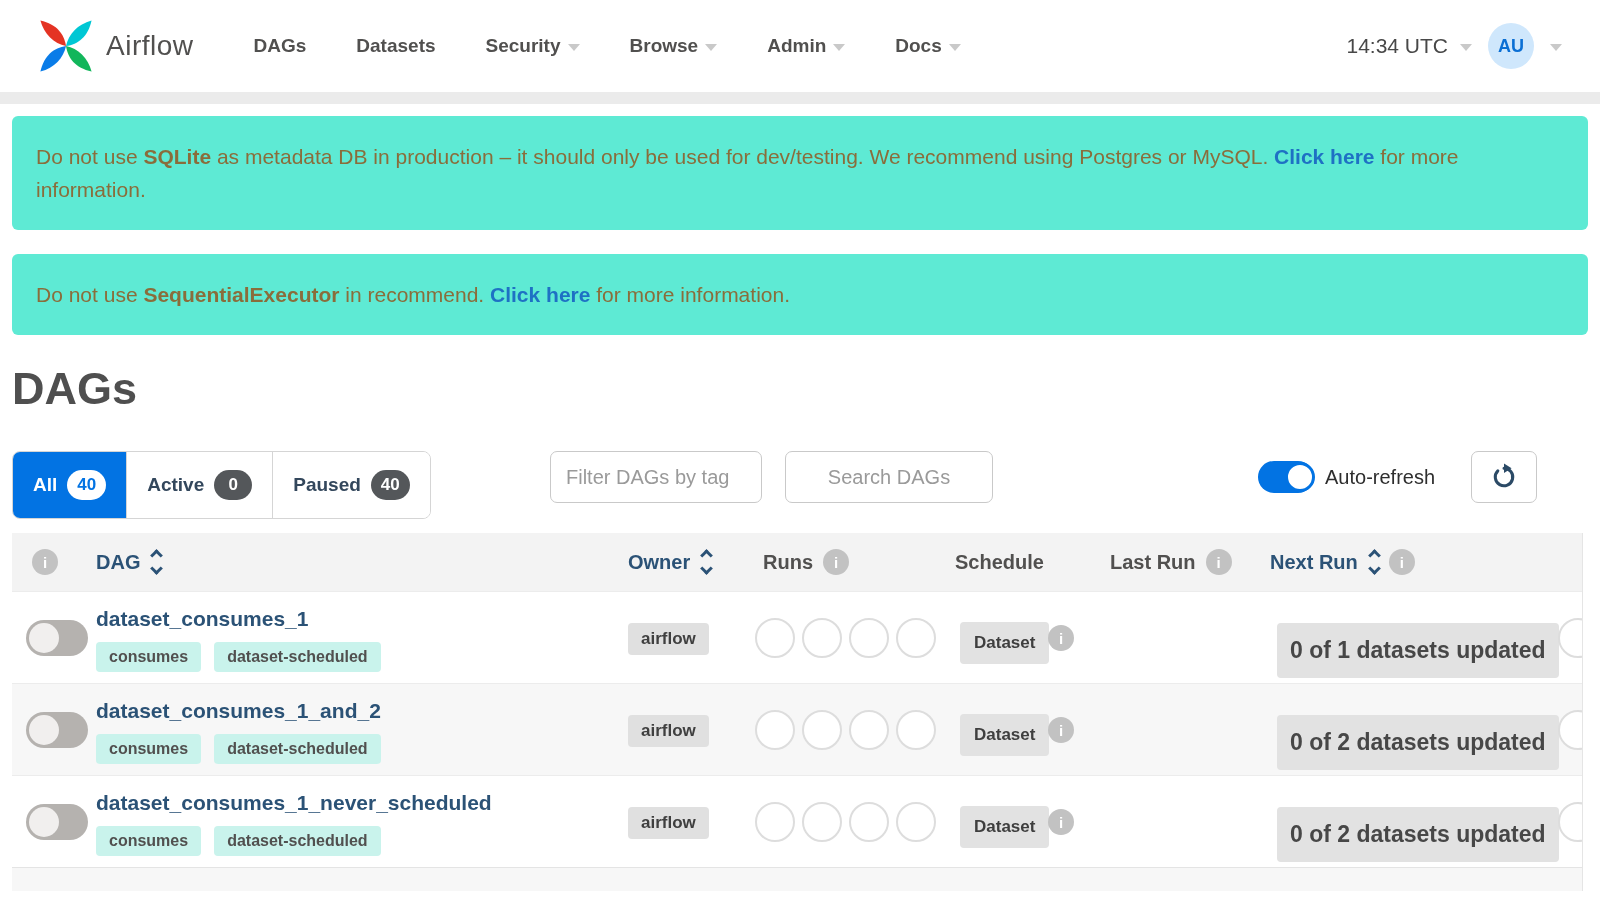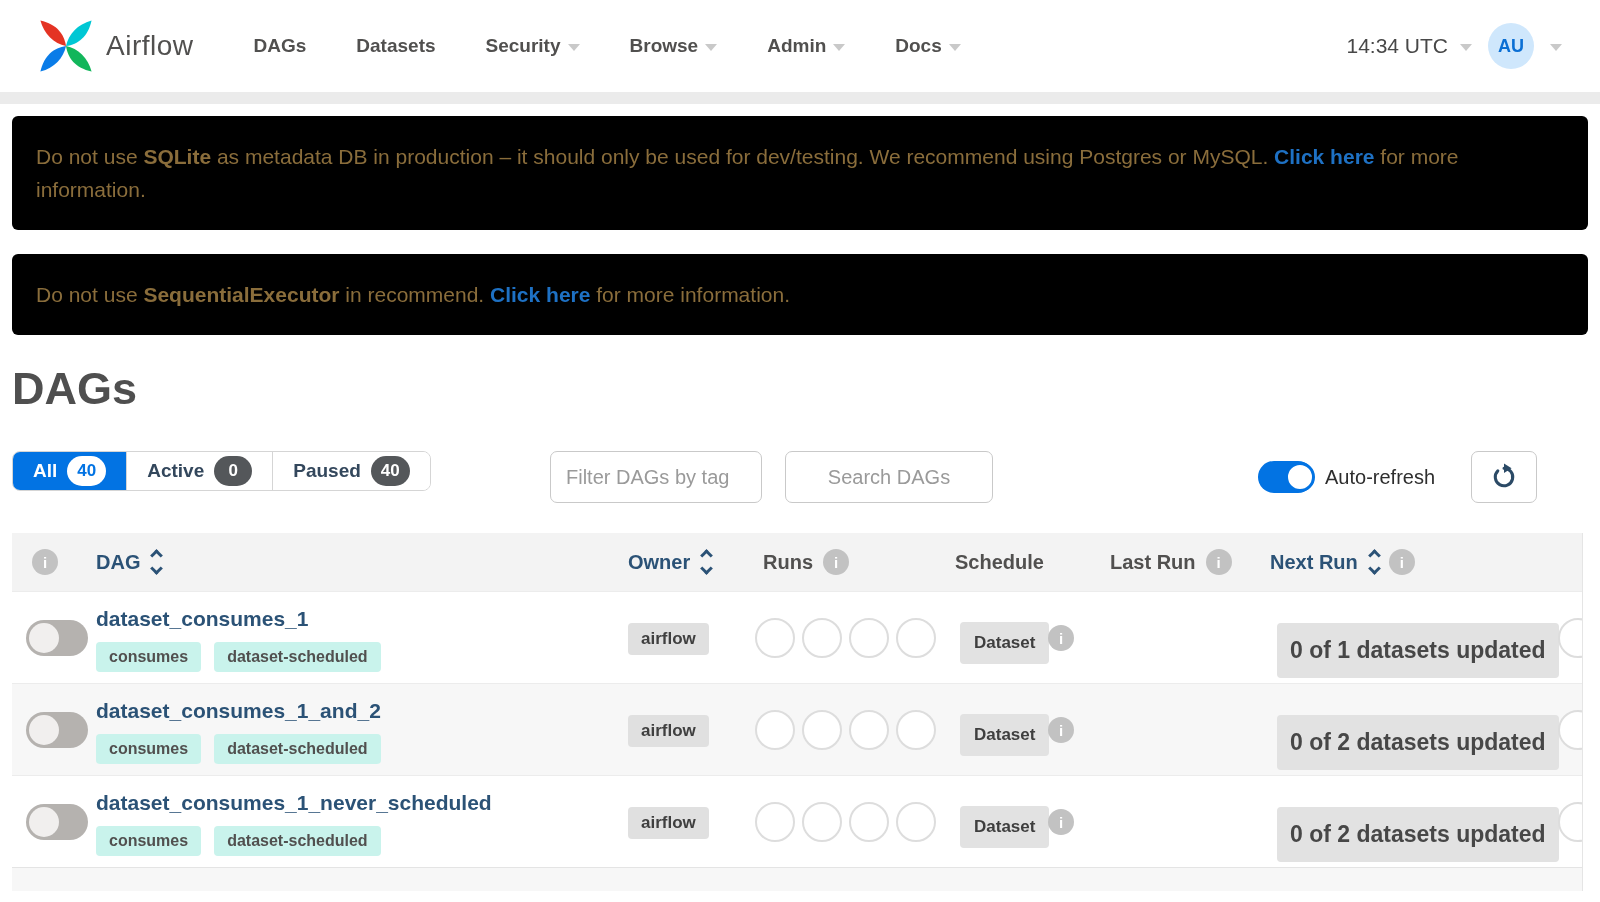--- a/index.html
+++ b/index.html
@@ -13,31 +13,31 @@
   .brand-text { font-size:28px; color:#51504f; letter-spacing:.5px; }
   .nav-items { display:flex; align-items:center; gap:50px; margin-left:60px; }
   .nav-item { display:flex; align-items:center; gap:7px; font-size:19px; font-weight:700; color:#51504f; cursor:pointer; }
   .caret { width:0; height:0; border-left:6px solid transparent; border-right:6px solid transparent; border-top:7px solid #c9c9c9; margin-top:3px; }
   .nav-right { margin-left:auto; display:flex; align-items:center; gap:16px; }
   .clock { display:flex; align-items:center; gap:12px; font-size:21px; font-weight:400; color:#484848; cursor:pointer; }
   .avatar { width:46px; height:46px; border-radius:50%; background:#cfe7fc; color:#0b6fd4; font-weight:700; font-size:18px; display:flex; align-items:center; justify-content:center; cursor:pointer; }
   .nav-strip { height:12px; background:#ebebeb; }
 
   
-  .alert { margin:12px 12px 0; background:#000000; border-radius:6px; padding:24px 24px; font-size:21px; line-height:33px; color:#8a6d3b; }
+  .alert { margin:12px 12px 0; background:#5eead4; border-radius:6px; padding:24px 24px; font-size:21px; line-height:33px; color:#8a6d3b; }
   .alert + .alert { margin-top:24px; }
   .alert b { font-weight:700; }
   .alert a { color:#1e71c4; font-weight:700; text-decoration:none; cursor:pointer; }
 
   
   h1.page-title { font-size:45px; font-weight:700; color:#4f4f4f; margin:28px 0 0 12px; }
 
   
   .filter-row { position:relative; height:52px; margin:36px 12px 0; }
-  .tab-group { position:absolute; left:0; top:0; display:flex; height:40px; border:1px solid #d5d5d5; border-radius:8px; overflow:hidden; background:#fff; }
+  .tab-group { position:absolute; left:0; top:0; display:flex; height:68px; border:1px solid #d5d5d5; border-radius:8px; overflow:hidden; background:#fff; }
   .tab { display:flex; align-items:center; gap:10px; padding:0 20px; font-size:19px; font-weight:700; color:#33475c; cursor:pointer; border-right:1px solid #d5d5d5; background:#fff; }
   .tab:last-child { border-right:none; }
   .tab.active { background:#0273e3; color:#fff; }
   .count-badge { min-width:38px; height:30px; padding:0 10px; border-radius:15px; background:#54575a; color:#fff; font-size:17px; font-weight:700; display:flex; align-items:center; justify-content:center; }
   .tab.active .count-badge { background:#fff; color:#0273e3; }
   .filter-input { position:absolute; top:0; height:52px; border:1px solid #c9c9c9; border-radius:7px; font-size:20px; padding:0 15px; color:#333; outline:none; font-family:"Liberation Sans",sans-serif; }
   .filter-input::placeholder { color:#9a9a9a; }
   #tag-filter { left:538px; width:212px; }
   #dag-search { left:773px; width:208px;text-align:center; }
   .autorefresh { position:absolute; left:1246px; top:10px; display:flex; align-items:center; gap:11px; }

